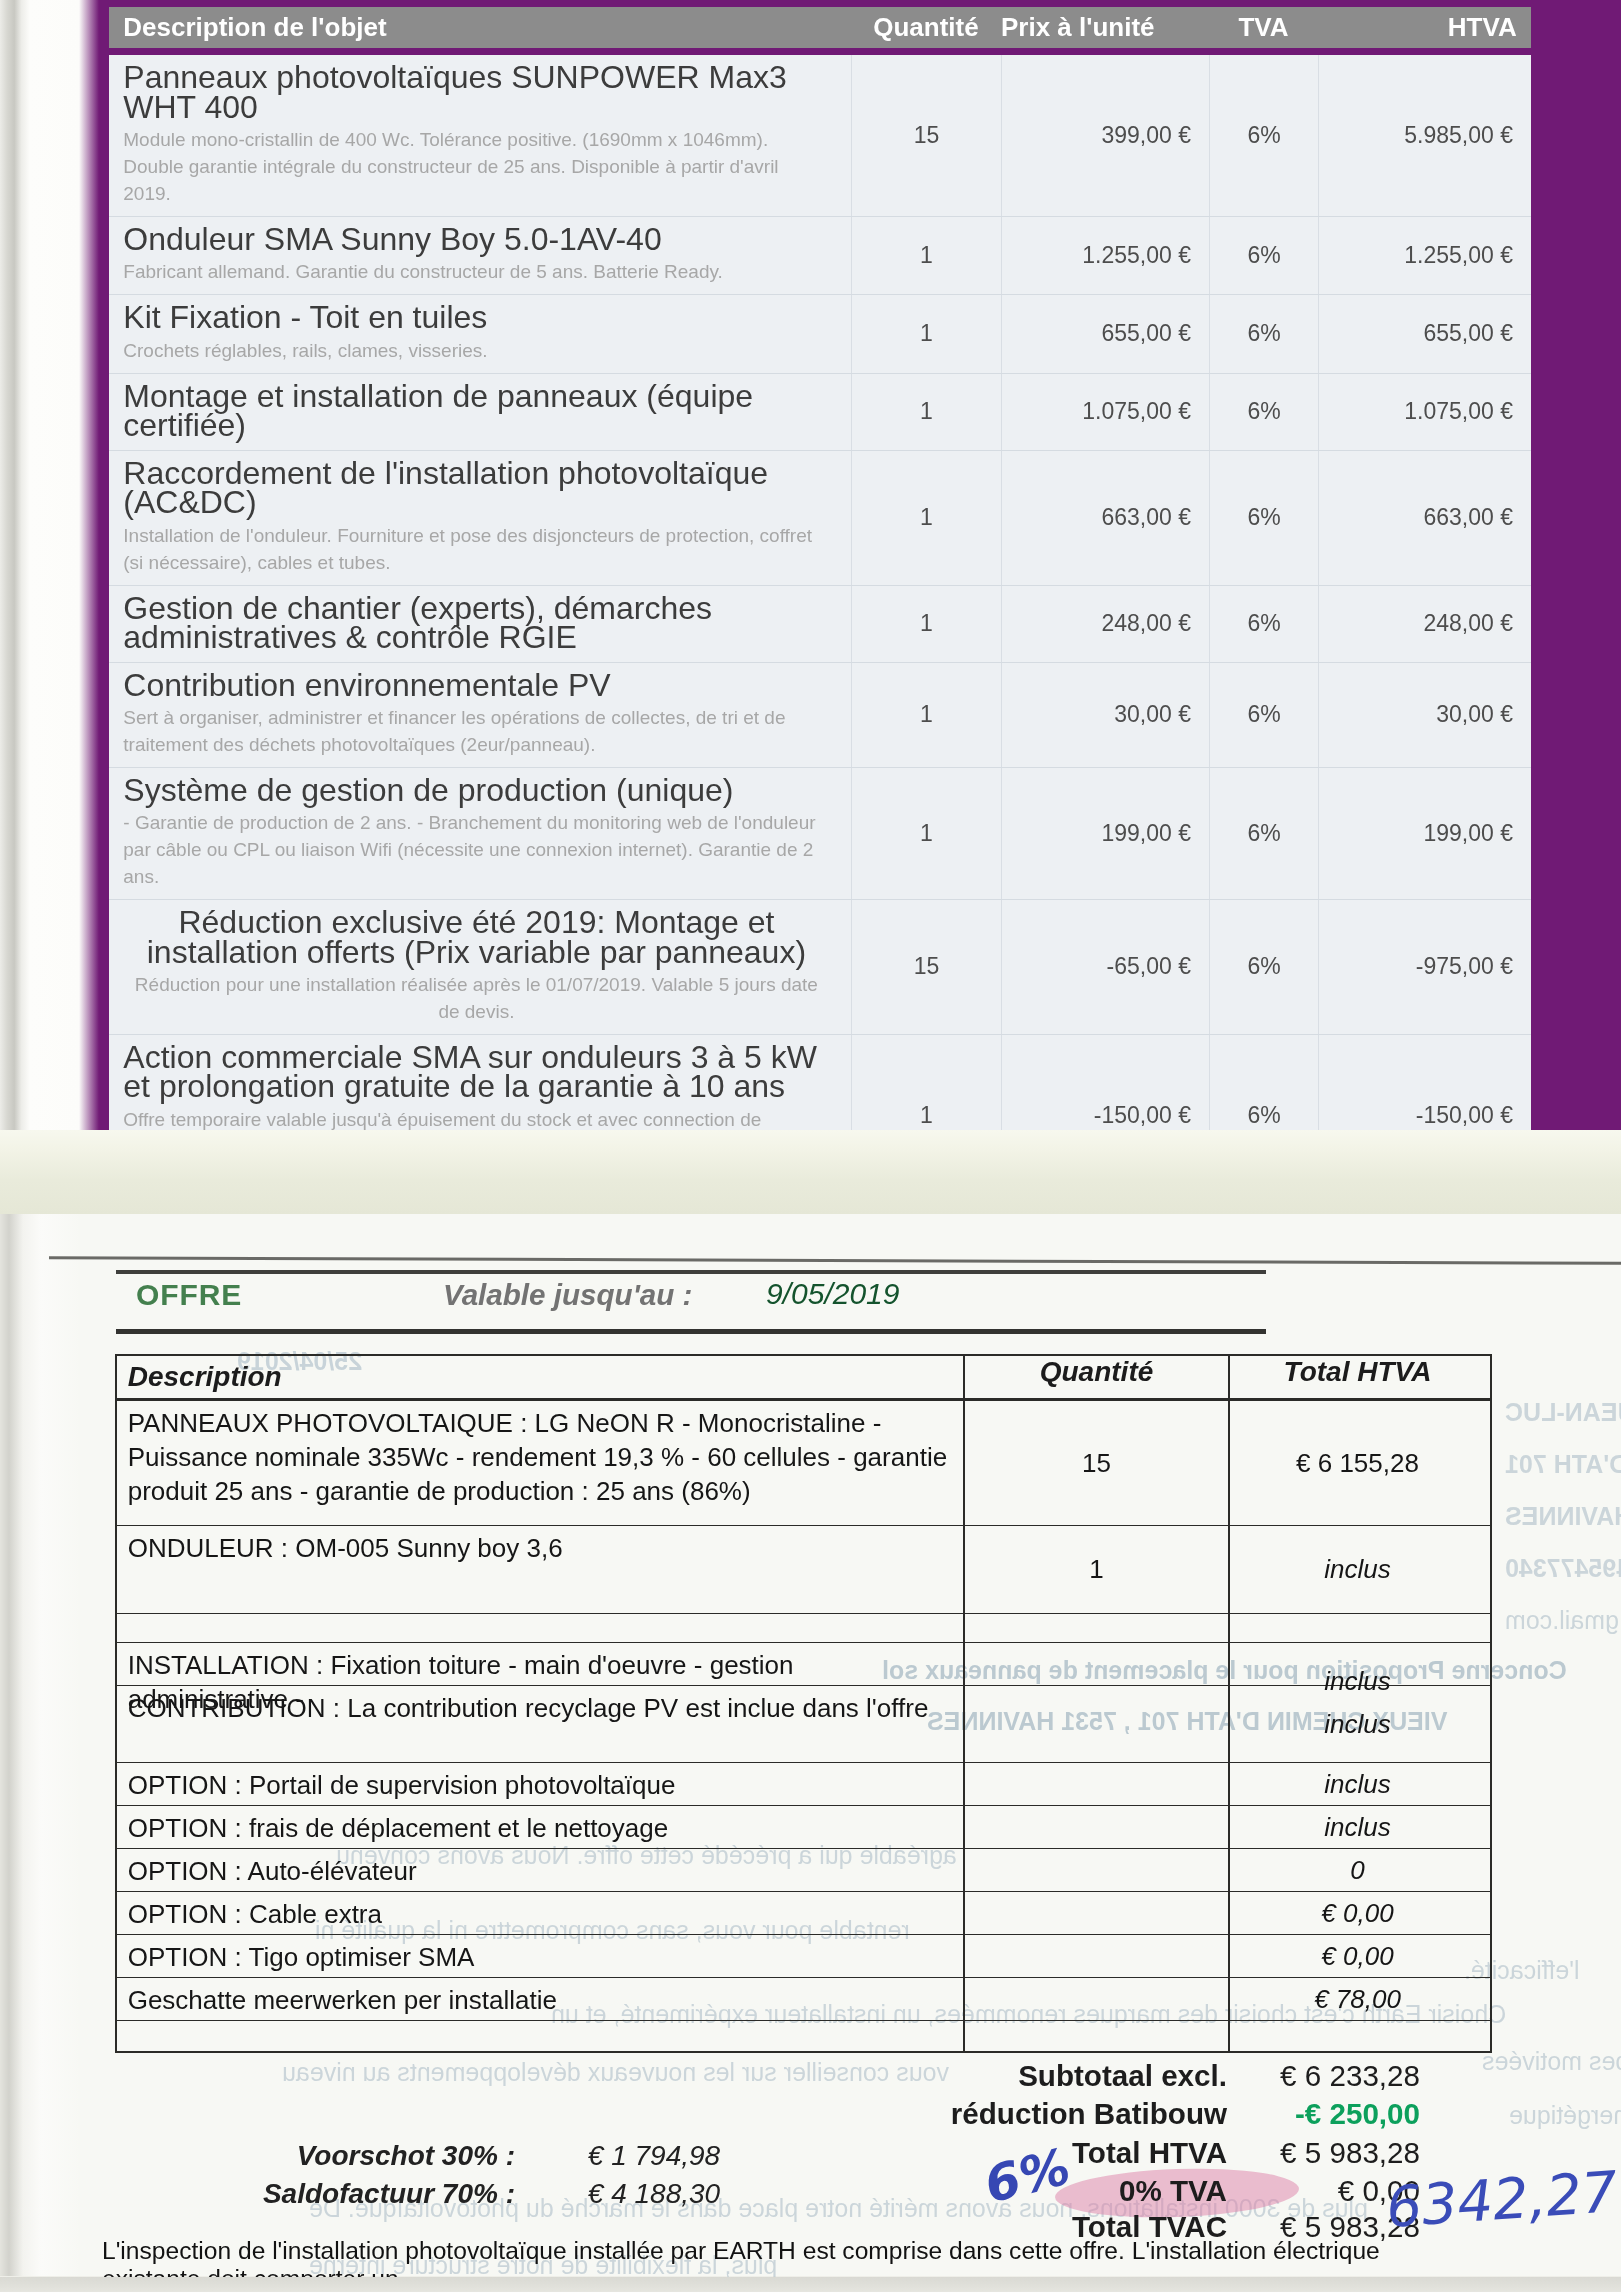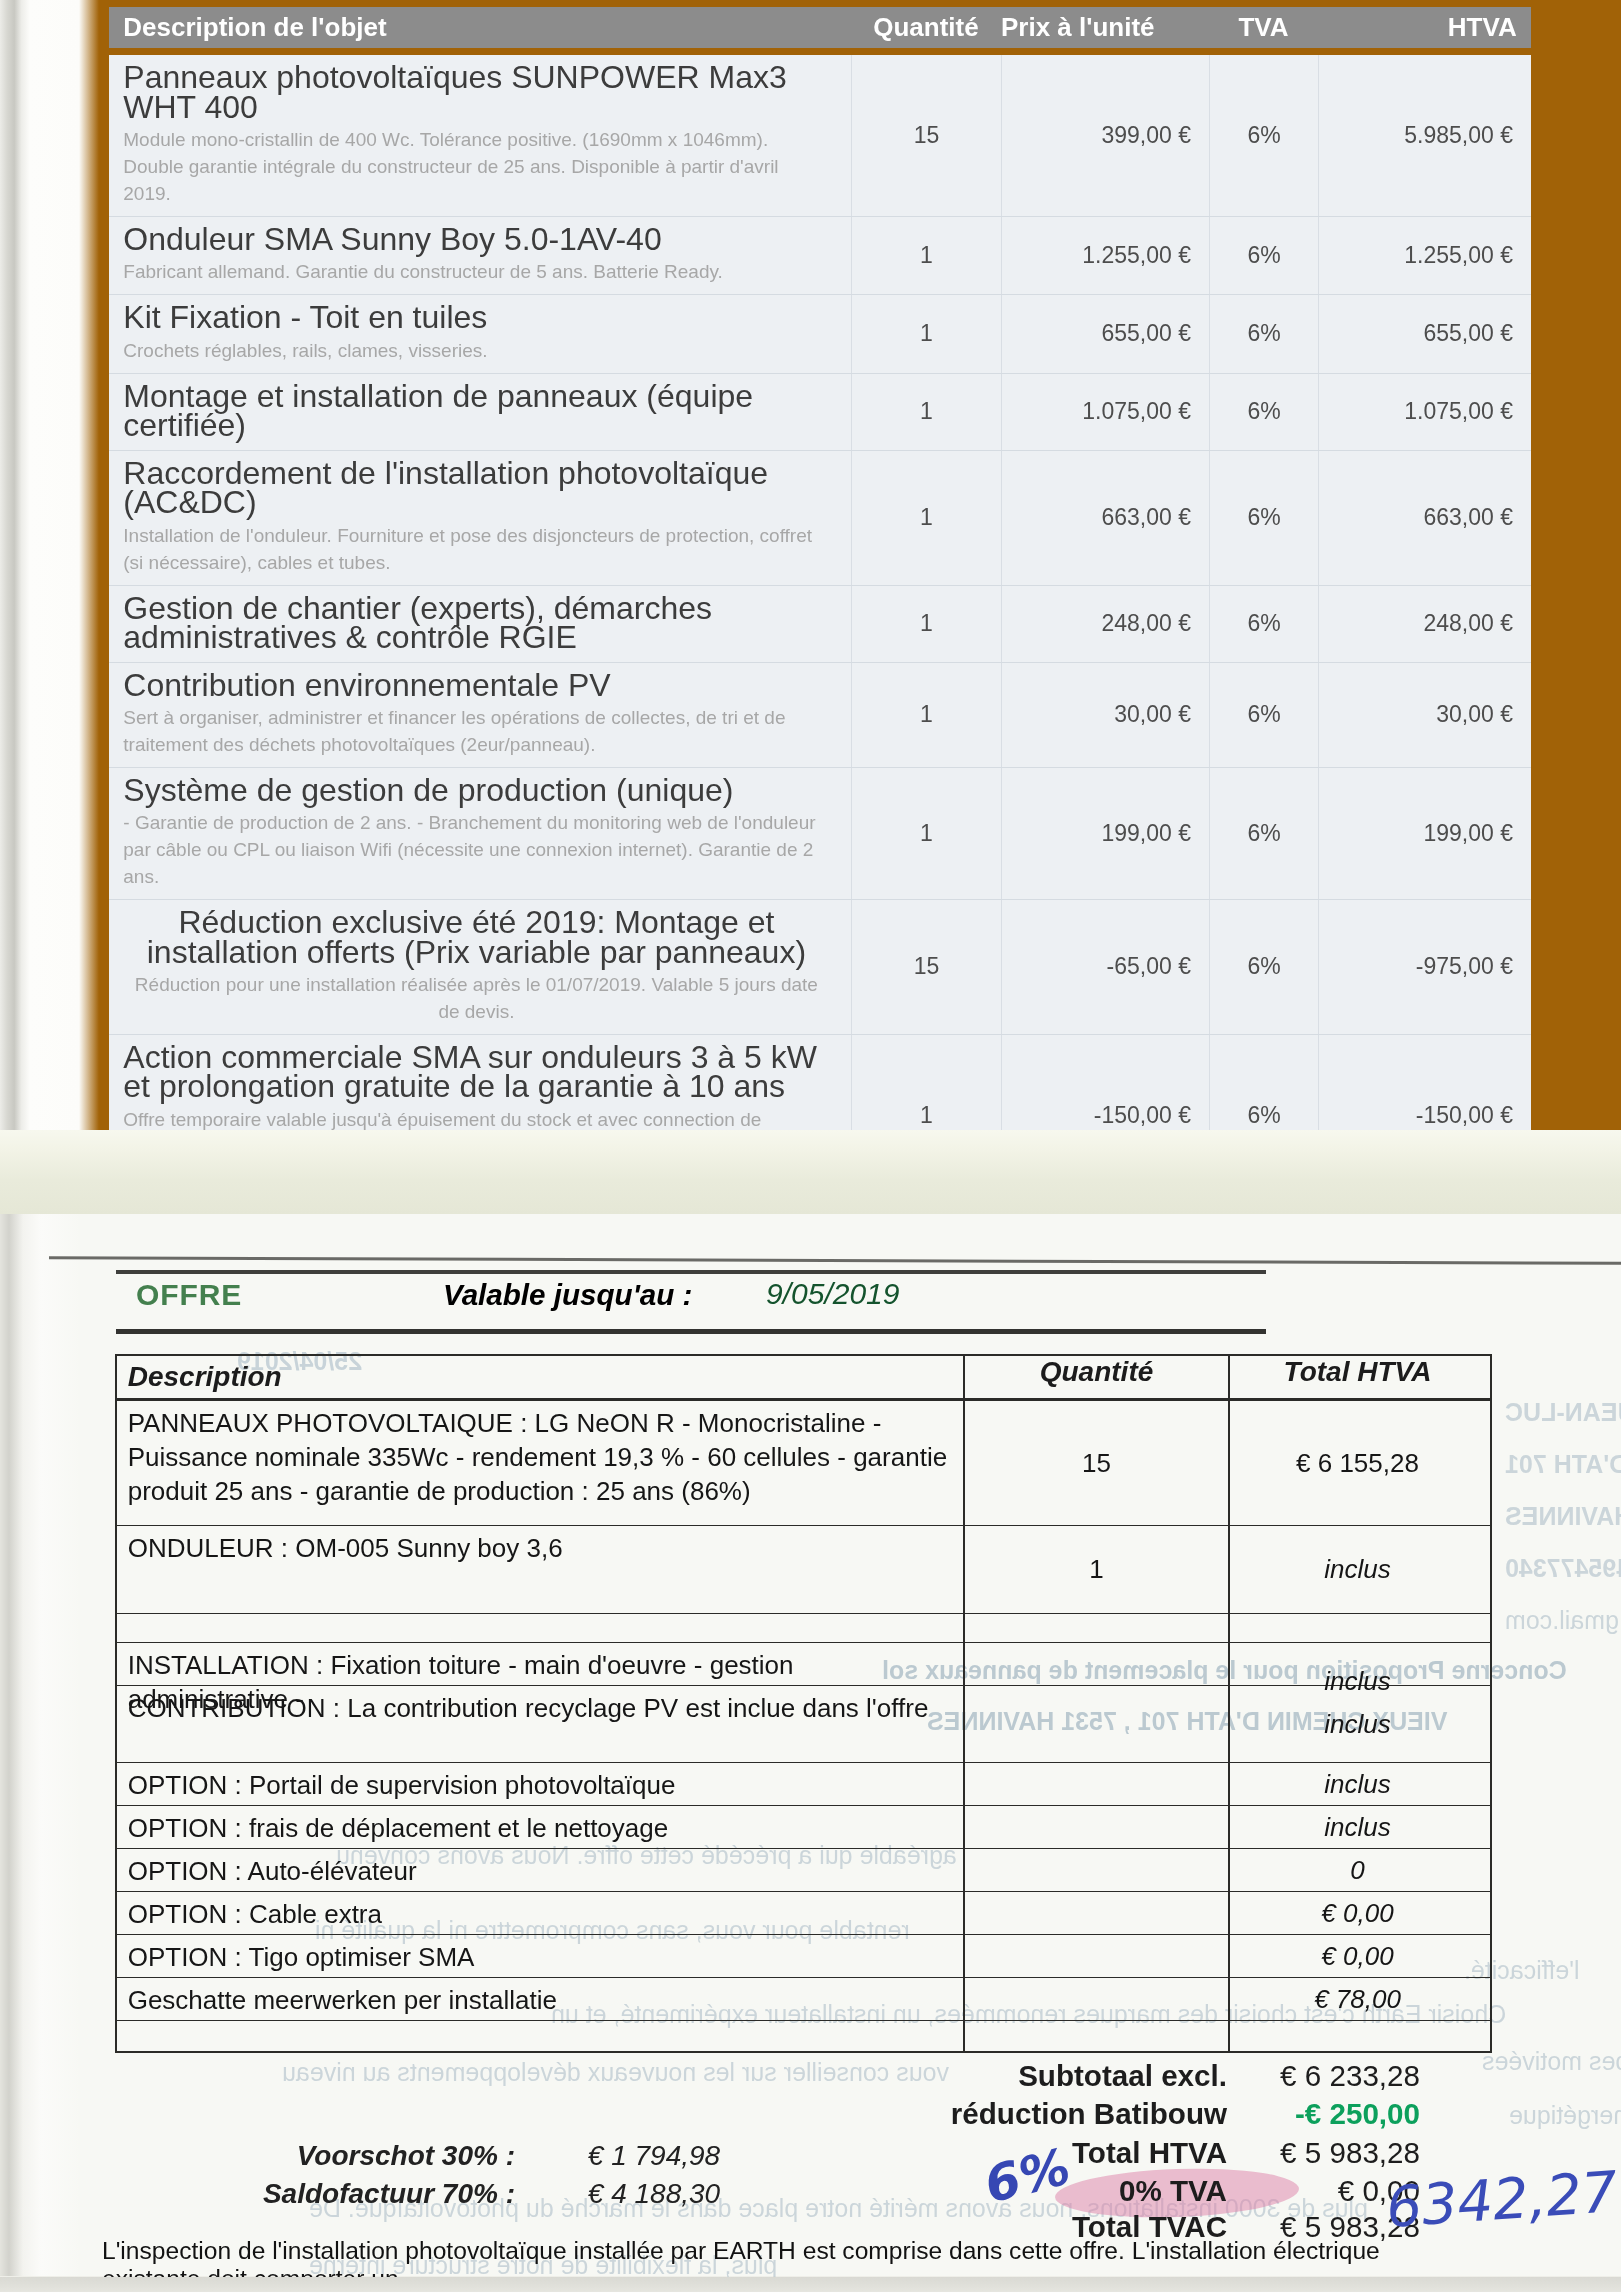--- a/index.html
+++ b/index.html
@@ -1,21 +1,21 @@
 <!DOCTYPE html>
 <html style="font-size:14.3px"><head>
 <meta charset="utf-8">
 <style>
   html,body{margin:0;padding:0;background:#d8d8d2;}
   *{box-sizing:border-box;}
   .canvas{position:relative;width:1621px;height:2293px;overflow:hidden;
           background:#efefe9;font-family:"Liberation Sans",sans-serif;}
 
   
-  .top-paper{position:absolute;left:0;top:0;width:1621px;height:1130px;background:#a16207;}
+  .top-paper{position:absolute;left:0;top:0;width:1621px;height:1130px;background:#701a75;}
   .top-paper::before{content:"";position:absolute;left:0;top:0;bottom:0;width:99px;
     background:linear-gradient(90deg,#ececе8 0px,#d7d7d1 7.2px,#c8c8c2 14.3px,#ededₑ9 21.5px,#fdfdfb 30px,#fcfcfa 79px,rgba(252,252,250,0) 99px);
     background:linear-gradient(90deg,#ececE8 0px,#d7d7d1 7.2px,#c8c8c2 14.3px,#edede9 21.5px,#fdfdfb 30px,#fcfcfa 79px,rgba(252,252,250,0) 99px);}
   .t-table{position:absolute;left:109px;top:7.2px;width:1422px;}
   .t-head{display:grid;grid-template-columns:742px 150px 208px 109px 213px;height:41px;
           background:#8c8c8c;color:#fff;font-size:26px;font-weight:bold;align-items:center;}
   .t-head .h-desc{padding-left:14.3px;}
   .t-head .h-qty,.t-head .h-tva{text-align:center;}
   .t-head .h-unit{text-align:left;padding-right:10.7px;}
   .t-head .h-htva{text-align:right;padding-right:14.3px;}
@@ -63,21 +63,21 @@
     background:linear-gradient(180deg,#f7f8ee 0%,#f2f3e6 25%,#e9ebdb 60%,#e5e7d6 100%);}
 
   
   .bottom-paper{position:absolute;left:0;top:1214px;width:1621px;height:1062px;background:#f7f8f4;}
   .bottom-paper::before{content:"";position:absolute;left:0;top:0;bottom:0;width:81px;
     background:linear-gradient(90deg,#e4e4de 0px,#d2d2cc 9px,#f3f3ef 23px,#fbfbf9 41px,rgba(251,251,249,0) 81px);}
   .top-rule{position:absolute;left:49px;top:45px;width:1572px;height:2.7px;background:#6a6a66;transform:rotate(0.2deg);}
   .offre-line1{position:absolute;left:116px;top:56px;width:1150px;height:3.6px;background:#3f3f3c;}
   .offre-line2{position:absolute;left:116px;top:115px;width:1150px;height:5.4px;background:#333330;}
   .offre-title{position:absolute;left:136px;top:64px;font-size:30px;font-weight:bold;color:#44804e;letter-spacing:0.9px;}
-  .valable{position:absolute;left:443px;top:64px;font-size:29.6px;font-style:italic;font-weight:600;color:#000000;}
+  .valable{position:absolute;left:443px;top:64px;font-size:29.6px;font-style:italic;font-weight:600;color:#737373;}
   .valable-date{position:absolute;left:766px;top:63px;font-size:30px;font-style:italic;color:#14532d;}
 
   .b-table{position:absolute;left:115px;top:140px;width:1377px;border:2.7px solid #2b2b28;}
   .b-hrow,.b-row{display:grid;grid-template-columns:846px 265px 257px;}
   .b-hrow{height:45px;border-bottom:3.6px solid #2b2b28;align-items:center;
           font-size:28px;font-weight:bold;font-style:italic;color:#1c1c1c;}
   .b-hrow .bh-desc{padding-left:10.7px;}
   .b-hrow .bh-qty,.b-hrow .bh-tot{text-align:center;}
   .b-hrow span{display:block;}
   .b-hrow .bh-qty,.b-hrow .bh-tot,.b-row .bc-qty,.b-row .bc-tot{border-left:2.7px solid #2b2b28;height:100%;}

